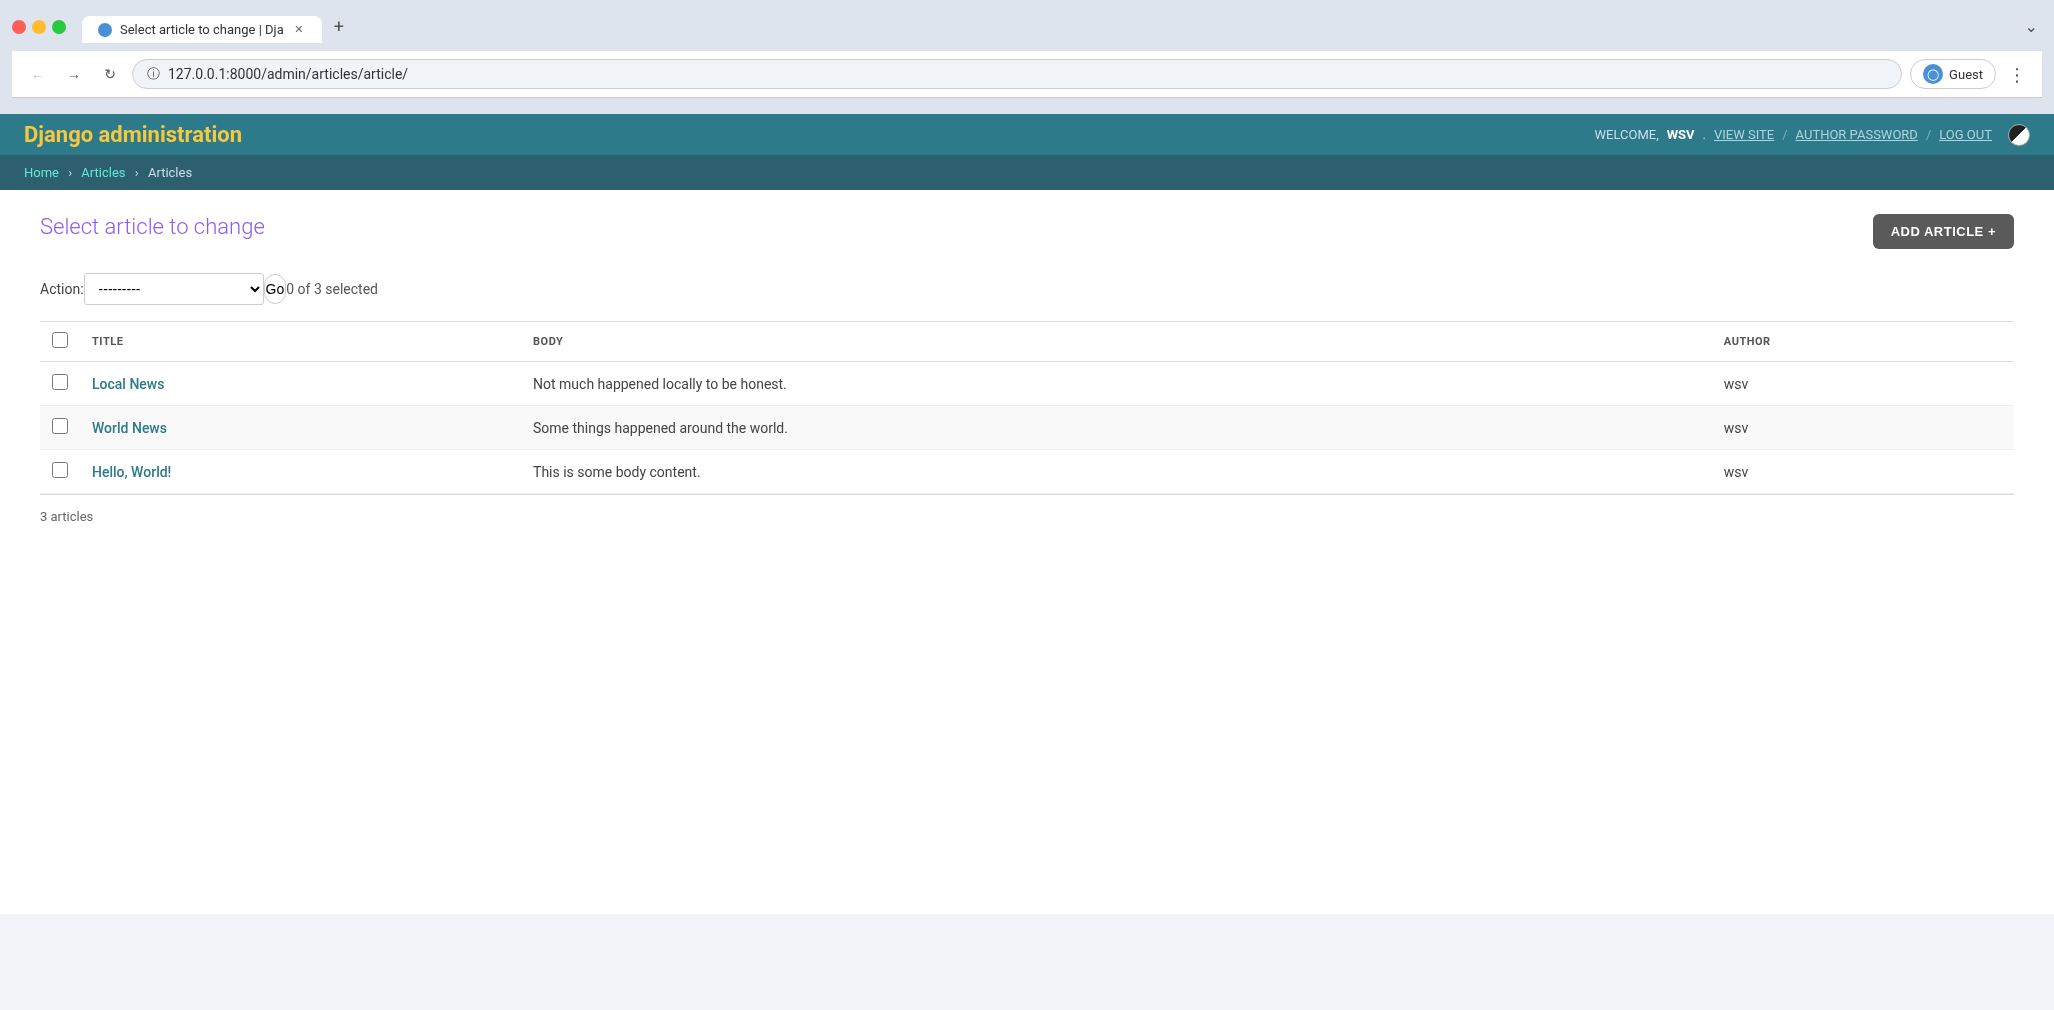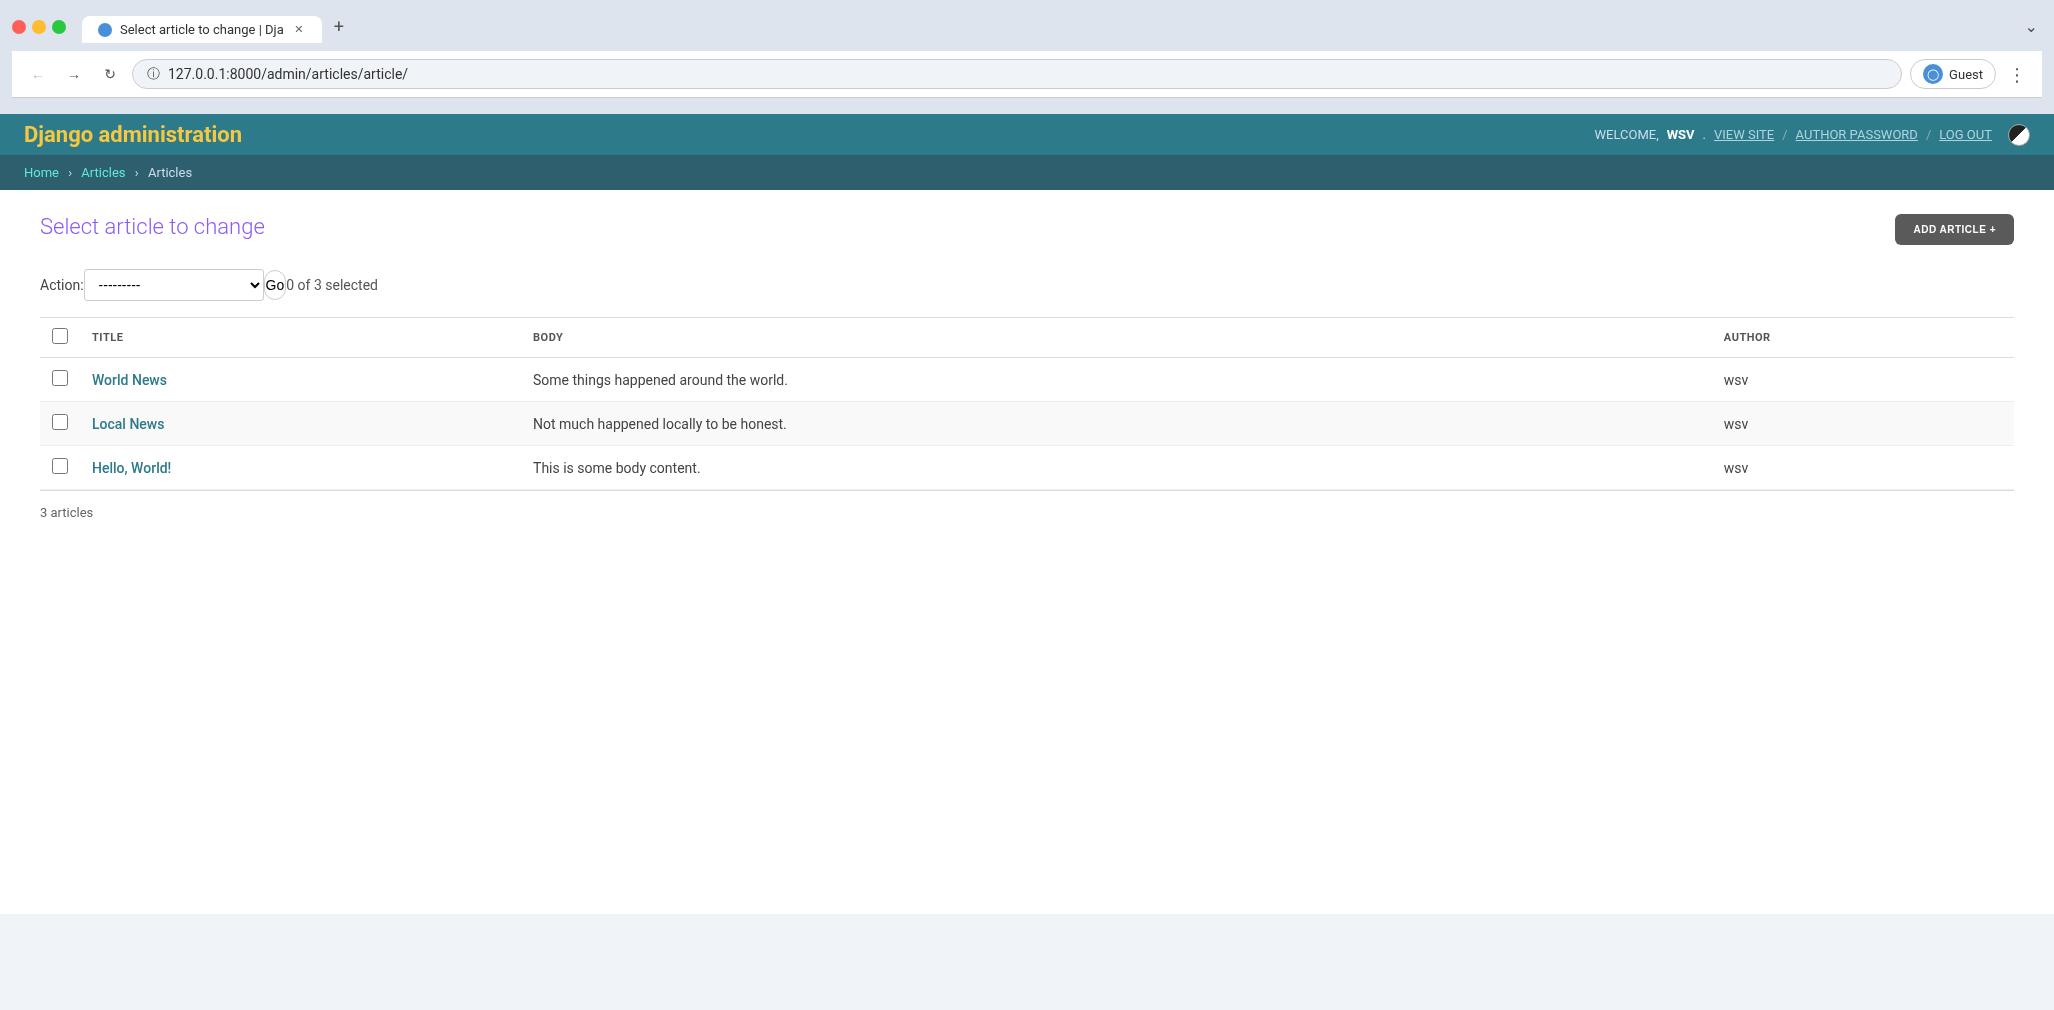--- a/index.html
+++ b/index.html
@@ -142,21 +142,21 @@
       justify-content: space-between;
       margin-bottom: 24px;
     }
     .page-title { font-size: 22px; color: #8b5cf6; font-weight: 300; }
     .add-btn {
       background: #5a5a5a;
       color: white;
       border: none;
       padding: 10px 18px;
       border-radius: 6px;
-      font-size: 10px;
+      font-size: 13px;
       font-weight: bold;
       cursor: pointer;
       letter-spacing: 0.5px;
       display: flex; align-items: center; gap: 6px;
     }
 
     .action-bar {
       display: flex;
       align-items: center;
       margin-bottom: 16px;
@@ -294,28 +294,28 @@
             <input type="checkbox" class="row-checkbox" style="">
           </th>
           <th>TITLE</th>
           <th>BODY</th>
           <th>AUTHOR</th>
         </tr>
       </thead>
       <tbody id="articles-tbody">
       <tr>
             <td><input type="checkbox" class="row-checkbox" style=""></td>
-            <td><a class="article-link" href="#">World News</a></td>
-            <td>Some things happened around the world.</td>
+            <td><a class="article-link" href="#">Local News</a></td>
+            <td>Not much happened locally to be honest.</td>
             <td>wsv</td>
           </tr>
           <tr>
             <td><input type="checkbox" class="row-checkbox" style=""></td>
-            <td><a class="article-link" href="#">Local News</a></td>
-            <td>Not much happened locally to be honest.</td>
+            <td><a class="article-link" href="#">World News</a></td>
+            <td>Some things happened around the world.</td>
             <td>wsv</td>
           </tr>
           <tr>
             <td><input type="checkbox" class="row-checkbox" style=""></td>
             <td><a class="article-link" href="#">Hello, World!</a></td>
             <td>This is some body content.</td>
             <td>wsv</td>
           </tr>
         </tbody>
     </table>

